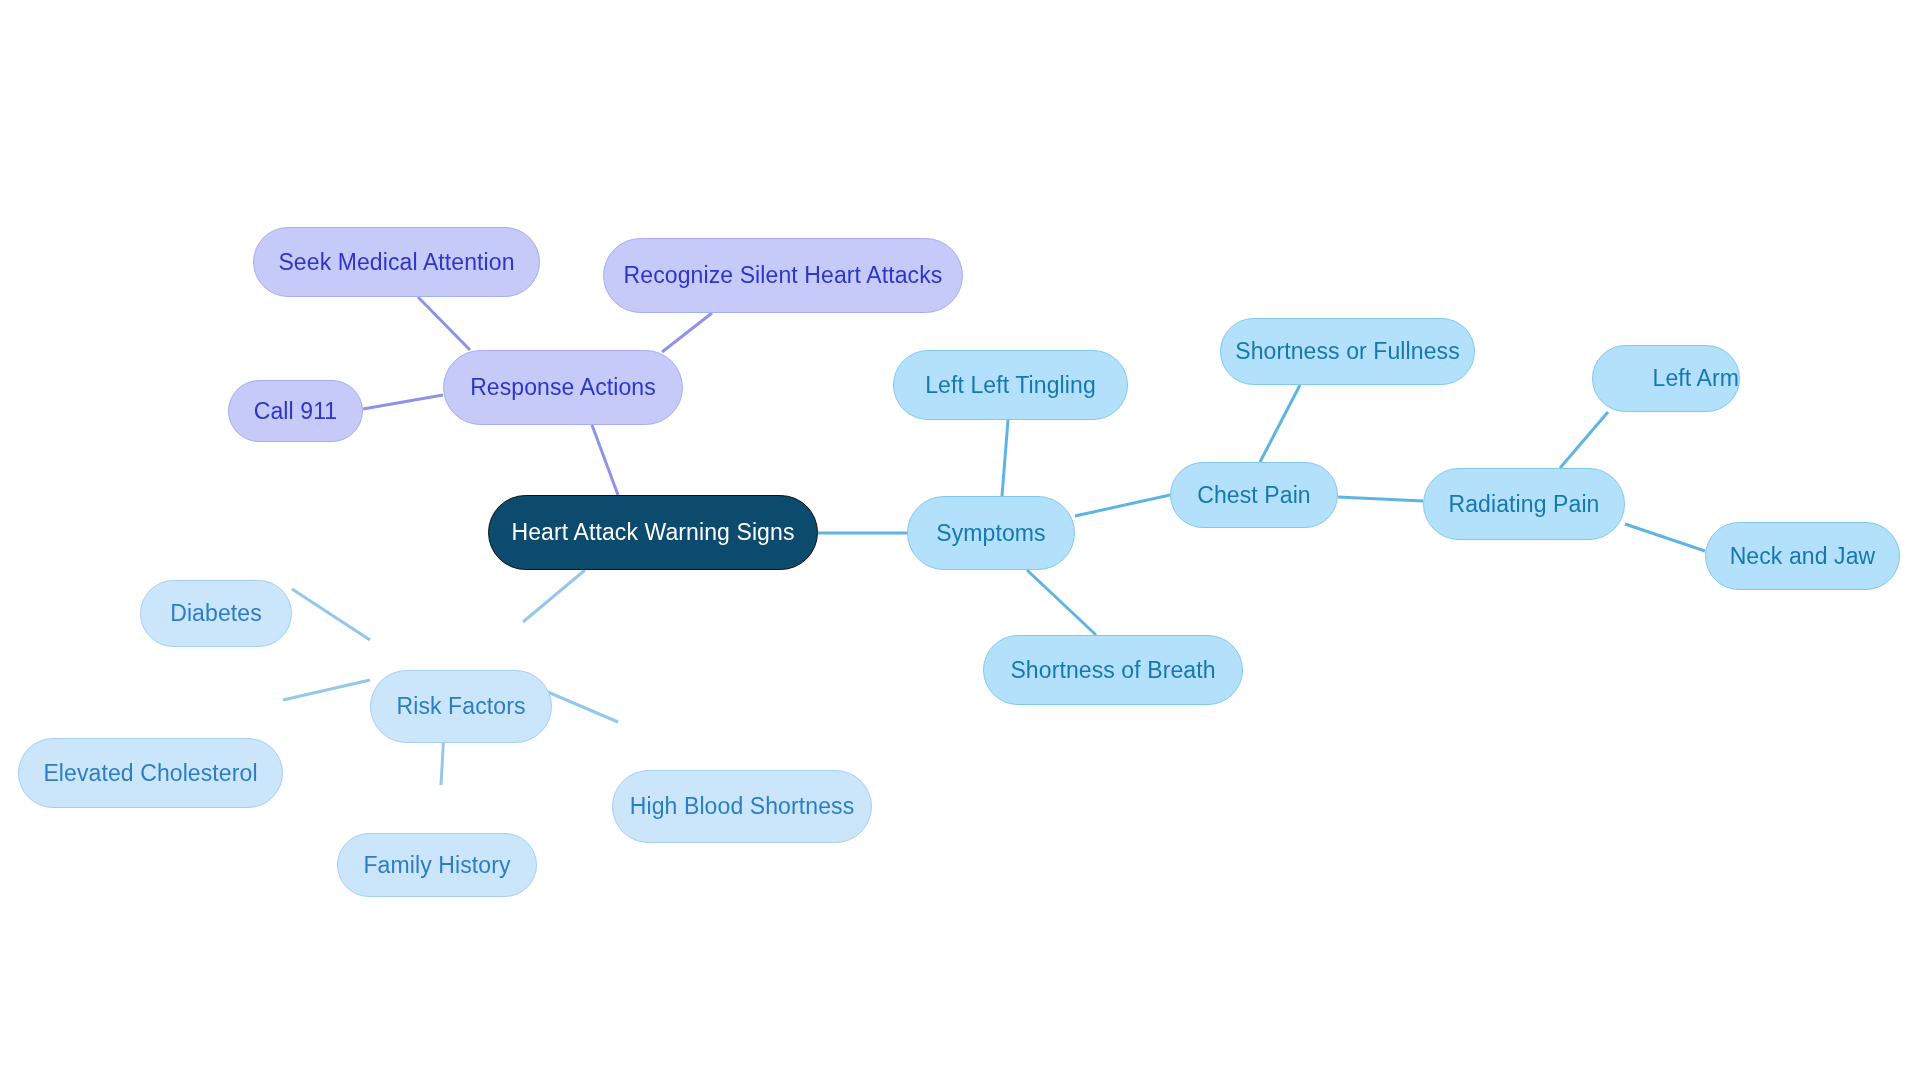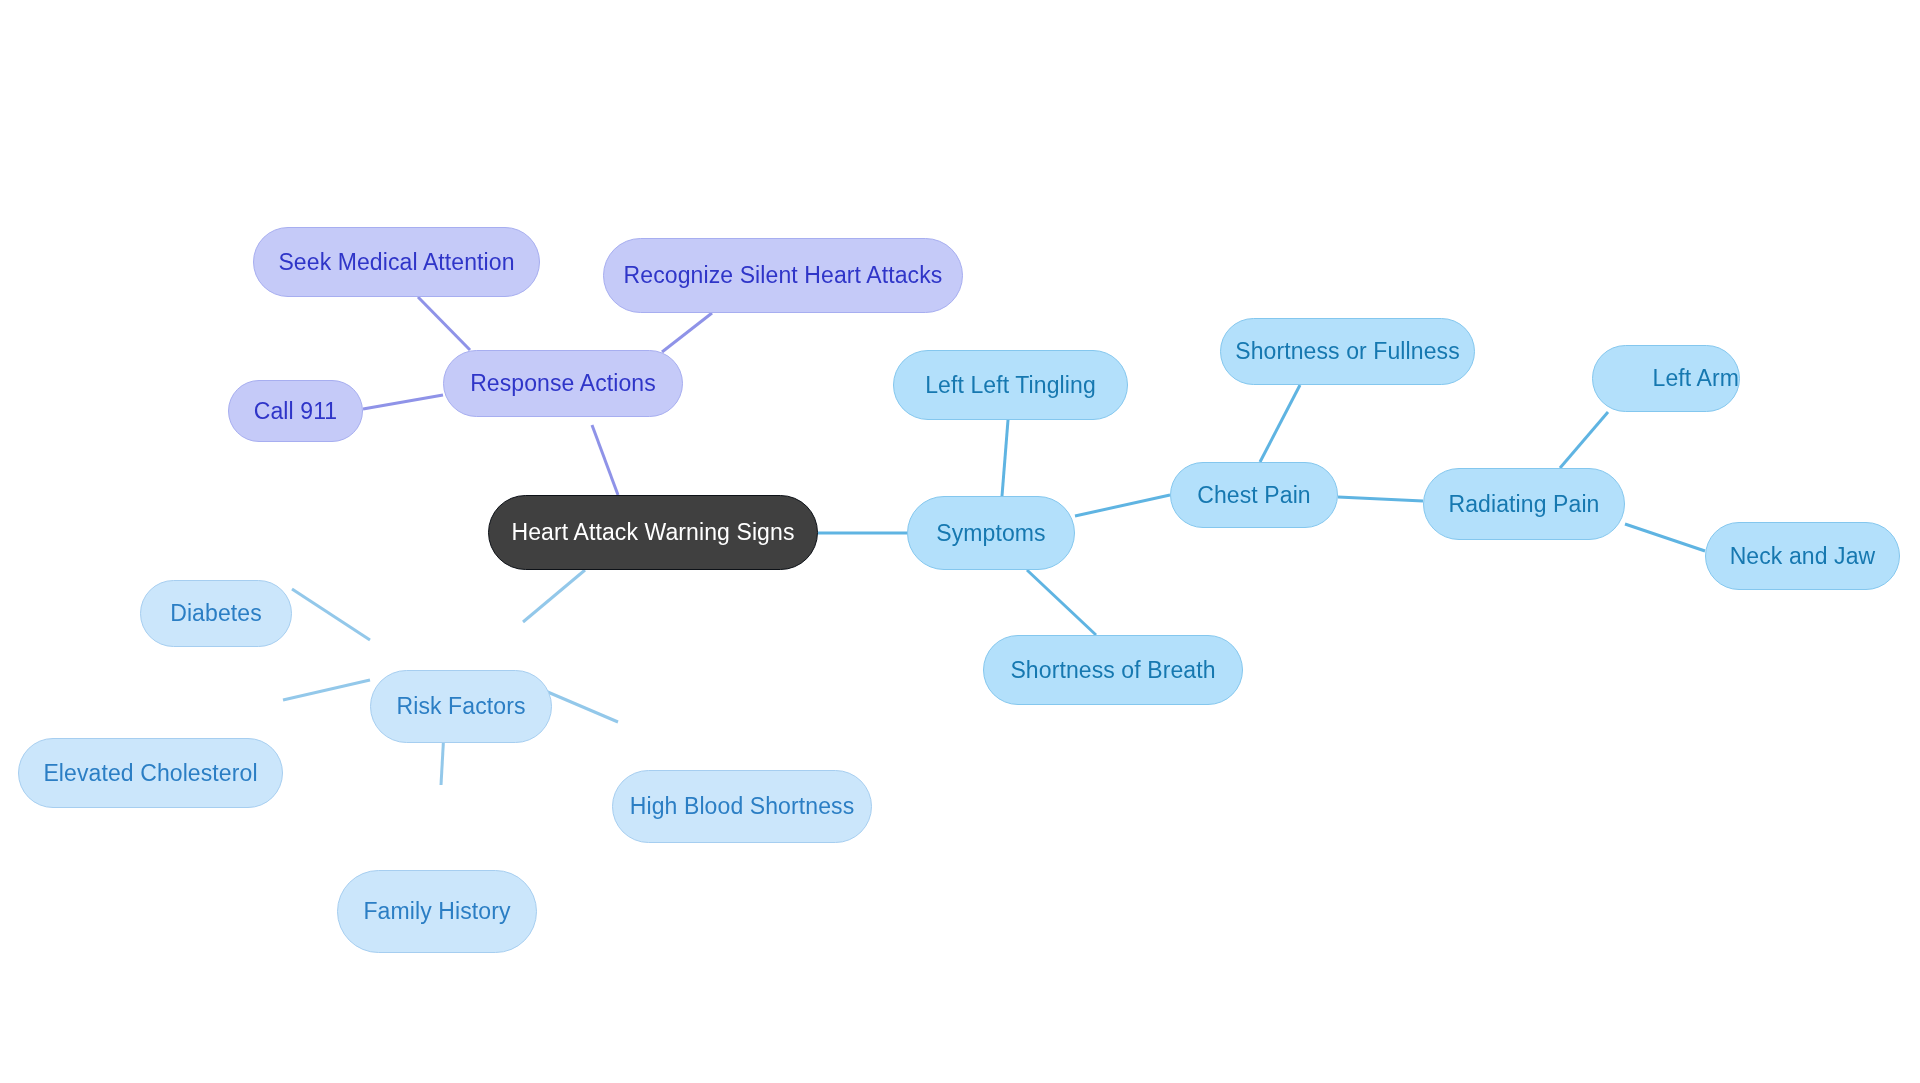--- a/index.html
+++ b/index.html
@@ -28,21 +28,21 @@
     position: absolute;
     box-sizing: border-box;
     display: flex;
     align-items: center;
     justify-content: center;
     border-radius: 999px;
     white-space: nowrap;
     letter-spacing: 0.1px;
   }
   .node-root {
-    background: #404040;
+    background: #0c4a6e;
     color: #ffffff;
     border: 1px solid #0d1117;
     font-size: 23px;
   }
   .node-purple {
     background: #c5caf8;
     color: #2f35c8;
     border: 1.4px solid #a7aef0;
     font-size: 23px;
   }
@@ -99,21 +99,21 @@
 
     <path d="M 446 695 L 441 785" stroke="#93c8ea" stroke-width="3" fill="none"></path>
 
     <path d="M 543 690 L 618 722" stroke="#93c8ea" stroke-width="3" fill="none"></path>
   </svg>
 
   <div class="node node-root" style="left:488px; top:495px; width:330px; height:75px;">
     <span>Heart Attack Warning Signs</span>
   </div>
 
-  <div class="node node-purple" style="left:443px; top:350px; width:240px; height:67px;">
+  <div class="node node-purple" style="left:443px; top:350px; width:240px; height:75px;">
     <span>Response Actions</span>
   </div>
 
   <div class="node node-purple" style="left:253px; top:227px; width:287px; height:70px;">
     <span>Seek Medical Attention</span>
   </div>
 
   <div class="node node-purple" style="left:603px; top:238px; width:360px; height:75px;">
     <span>Recognize Silent Heart Attacks</span>
   </div>
@@ -159,21 +159,21 @@
   </div>
 
   <div class="node node-blue-light" style="left:140px; top:532px; width:152px; height:67px;">
     <span>Diabetes</span>
   </div>
 
   <div class="node node-blue-light" style="left:18px; top:690px; width:265px; height:70px;">
     <span>Elevated Cholesterol</span>
   </div>
 
-  <div class="node node-blue-light" style="left:337px; top:822px; width:200px; height:83px;">
+  <div class="node node-blue-light" style="left:337px; top:785px; width:200px; height:64px;">
     <span>Family History</span>
   </div>
 
   <div class="node node-blue-light" style="left:612px; top:722px; width:260px; height:73px;">
     <span>High Blood Shortness</span>
   </div>
 
 </div>
 
 </body></html>

